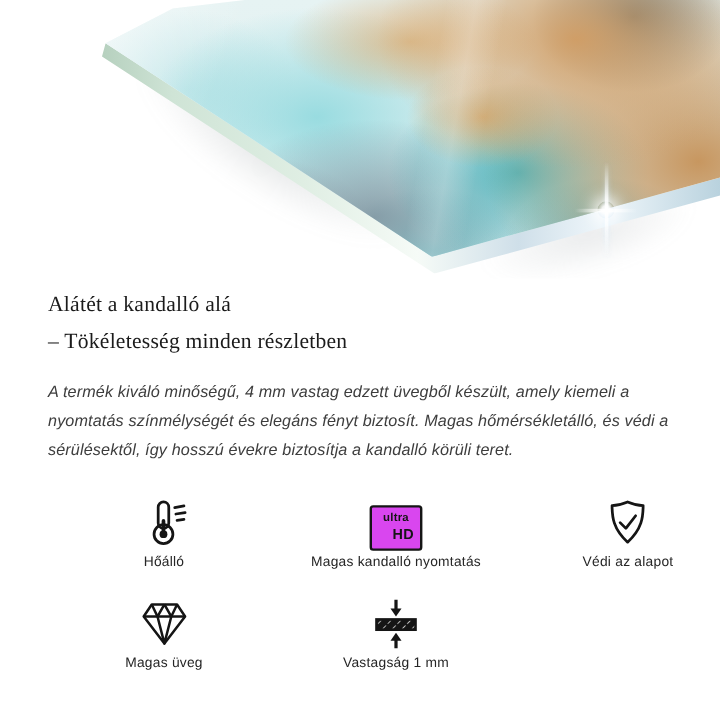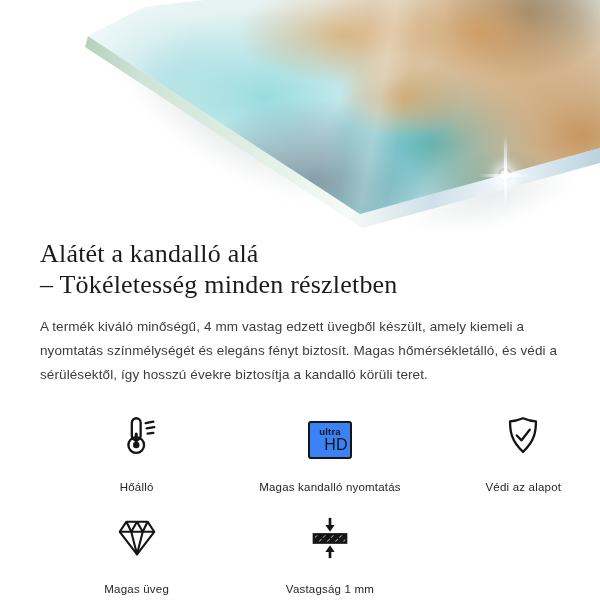--- a/index.html
+++ b/index.html
@@ -64,48 +64,48 @@
   .sparkle .core {
     position:absolute; left:-7px; top:-7px; width:14px; height:14px; border-radius:50%;
     background:radial-gradient(circle, #ffffff 0%, rgba(255,255,255,0.85) 35%, rgba(200,230,250,0) 75%);
     box-shadow:0 0 12px 4px rgba(255,255,255,0.9);
   }
 
   
   .content { padding:6px 40px 0 40px; }
   .title {
     font-family:"Liberation Serif","DejaVu Serif",serif;
-    font-size:26px; line-height:31px; font-weight:400; color:#1b1b1b;
+    font-size:18px; line-height:31px; font-weight:400; color:#1b1b1b;
     letter-spacing:0.2px;
   }
   .desc {
     margin-top:15px; width:526px;
-    font-size:13.5px; line-height:24px; color:#3d3d3d; letter-spacing:0.1px;
+    font-size:13.5px; line-height:24px; color:#3d3d3d; letter-spacing:0.1px;font-style:italic;
   }
 
   
   .features {
     margin:24px auto 0 auto; width:580px;
     display:grid; grid-template-columns:repeat(3, 1fr);
     row-gap:20px;
   }
   .feature { display:flex; flex-direction:column; align-items:center; }
   .icon-box { height:48px; display:flex; align-items:flex-end; justify-content:center; }
-  .feature-label { margin-top:22px; font-size:11.5px; color:#262626; letter-spacing:0.2px; text-align:center; }
+  .feature-label { margin-top:4px; font-size:11.5px; color:#262626; letter-spacing:0.2px; text-align:center; }
 
   .icon-svg { display:block; }
 
   
   .uhd {
     width:44px; height:38px; border:2.5px solid #151515; border-radius:3px;
     display:flex; flex-direction:column; align-items:center; justify-content:center;
-    color:#151515; background:#3b82f6;
+    color:#151515; background:#d946ef;
   }
   .uhd .u-top { font-size:9.5px; font-weight:700; line-height:10px; letter-spacing:0.2px; }
-  .uhd .u-bottom { font-size:16px; font-weight:400; line-height:16px; letter-spacing:0.3px;margin-left:12px; }
+  .uhd .u-bottom { font-size:12px; font-weight:700; line-height:16px; letter-spacing:0.3px;margin-left:12px; }
 </style>
 </head>
 <body>
 
 <div class="page">
 
   <div class="hero">
     <div class="glass-shadow1"></div>
     <div class="glass-shadow2"></div>
     <div class="glass-edge"></div>

